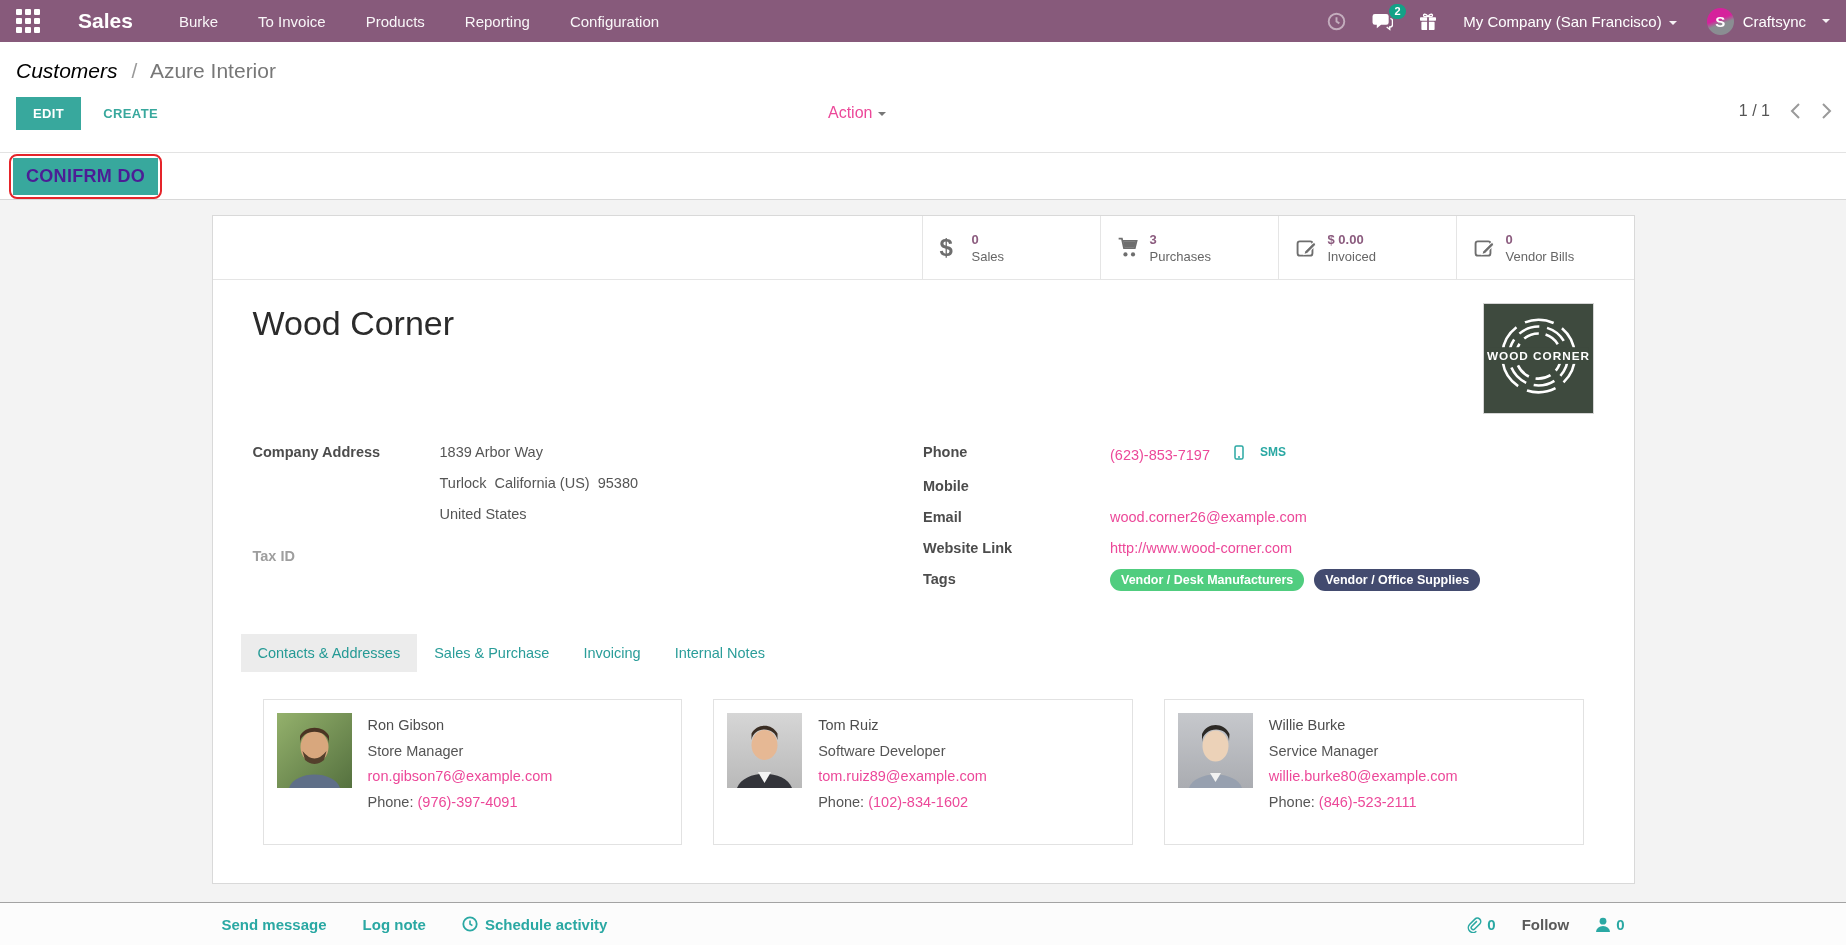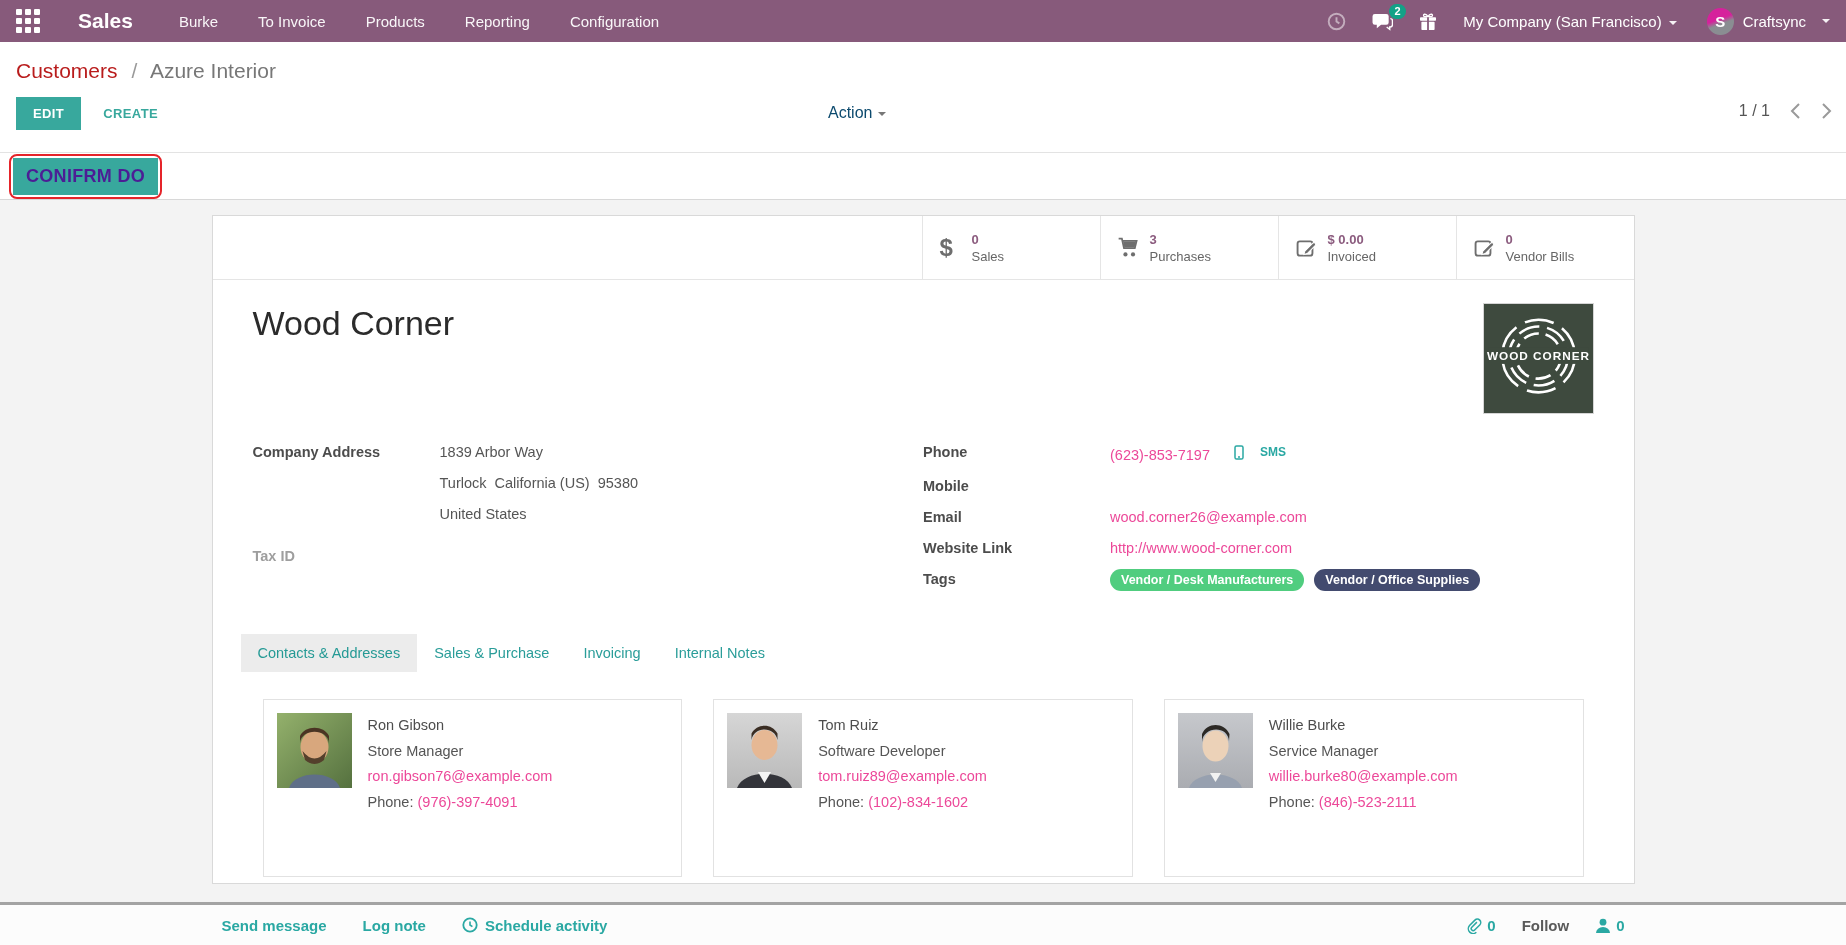--- a/index.html
+++ b/index.html
@@ -25,28 +25,28 @@
            border-right:4px solid transparent; border-top:4.5px solid rgba(255,255,255,.92);
            margin-left:7px; vertical-align:middle; }
   .avatar { width:27px; height:27px; border-radius:50%; cursor:pointer; flex-shrink:0;
             background:linear-gradient(160deg,#d6219c 42%,#8a8d92 58%);
             color:#fff; font-weight:700; font-size:15px; display:flex; align-items:center; justify-content:center; }
   .user-group { display:flex; align-items:center; gap:9px; margin-left:4px; }
 
   
   .header { height:111px; border-bottom:1px solid #e3e3e3; padding:17px 0 0 16px; position:relative; background:#fff; }
   .breadcrumb { font-size:21px; color:#777; }
-  .bc-parent { color:#b91c1c; cursor:pointer; }
+  .bc-parent { color:#000000; cursor:pointer;font-style:italic; }
   .bc-sep { margin:0 8px; color:#999; }
   .btn-row { margin-top:14px; position:relative; display:flex; align-items:center; }
   .btn-edit { background:#38a89d; color:#fff; border:none; font-family:inherit; font-size:13px; font-weight:700;
               letter-spacing:.4px; padding:9px 17px; cursor:pointer; }
   .btn-create { background:none; color:#38a89d; border:none; font-family:inherit; font-size:13px; font-weight:700;
                 letter-spacing:.4px; margin-left:16px; cursor:pointer; }
-  .action { position:absolute; left:812px; top:7px; font-size:16px; color:#0c4a6e; cursor:pointer; }
+  .action { position:absolute; left:812px; top:7px; font-size:16px; color:#ec4899; cursor:pointer; }
   .action .dcaret { border-top-color:#777; }
   .dcaret { display:inline-block; width:0; height:0; border-left:4px solid transparent;
             border-right:4px solid transparent; border-top:4.5px solid #777; margin-left:6px; vertical-align:middle; }
   .pager { position:absolute; right:14px; top:5px; display:flex; align-items:center; gap:20px; font-size:16px; color:#555; }
   .pg-chev { cursor:pointer; display:flex; align-items:center; }
 
   
   .statusbar { height:47px; background:#fff; border-bottom:1px solid #d8d8d8; display:flex; align-items:center; padding-left:9px; }
   .highlight { border:2px solid #e5242a; border-radius:8px; padding:2px; display:inline-block; }
   .btn-confirm { background:#38a89d; color:#4c1d95; border:none; font-family:inherit; font-size:18px; font-weight:700;
@@ -82,26 +82,26 @@
   .pill { display:inline-block; border-radius:12px; color:#fff; font-size:12.5px; font-weight:700;
           padding:3px 11px; margin-right:6px; line-height:16px; }
   .pill.green { background:#50cd7f; }
   .pill.navy  { background:#434b6f; }
 
   .tabs { position:absolute; top:418px; left:28px; display:flex; font-size:14.5px; }
   .tab { padding:11px 17px; color:#2a9d99; cursor:pointer; }
   .tab.active { background:#ececec; color:#259a95; }
 
   .cards { position:absolute; top:483px; left:50px; right:50px; display:flex; gap:31px; }
-  .card { flex:1; height:178px; border:1px solid #e2e2e2; background:#fff; padding:13px; display:flex; gap:16px; cursor:pointer; }
+  .card { flex:1; height:146px; border:1px solid #e2e2e2; background:#fff; padding:13px; display:flex; gap:16px; cursor:pointer; }
   .photo { width:75px; height:75px; flex-shrink:0; }
   .card-text { font-size:14.5px; line-height:25.5px; color:#555; }
 
   
-  .chatter { height:43px; background:#fcfcfc; border-top:3px solid #a3a3a3; }
+  .chatter { height:43px; background:#fcfcfc; border-top:1px solid #a3a3a3; }
   .chatter-inner { width:1423px; height:100%; margin:0 auto; display:flex; align-items:center; padding:0 10px; }
   .ch-btn { color:#2aa8a3; font-weight:700; font-size:15px; margin-right:36px; display:flex; align-items:center;
             gap:7px; cursor:pointer; }
   .ch-right { margin-left:auto; display:flex; align-items:center; gap:26px; }
   .follow { color:#5a5a5a; font-weight:700; font-size:15px; cursor:pointer; }
   .cnt { color:#2aa8a3; font-weight:700; font-size:15px; display:flex; align-items:center; gap:5px; cursor:pointer; }
 </style>
 </head>
 <body>
 

